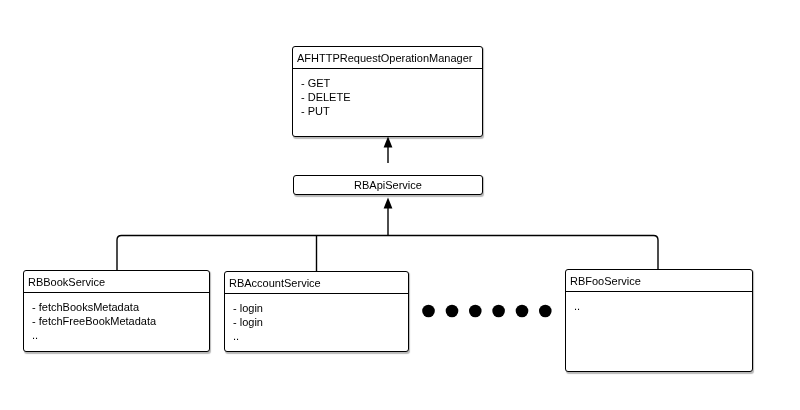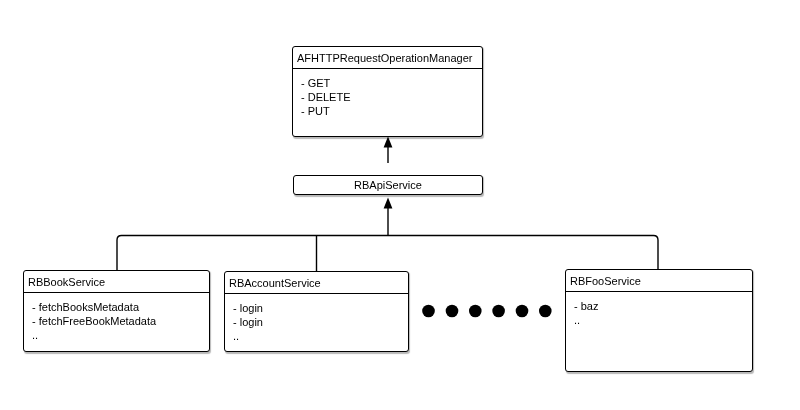--- a/index.html
+++ b/index.html
@@ -110,18 +110,17 @@
     <div class="class-members">
       <div class="class-member">- login</div>
       <div class="class-member">- login</div>
       <div class="class-member">..</div>
     </div>
   </div>
 
   <div class="class-box" style="left:565px; top:269px; width:188px; height:103px;">
     <div class="class-title">RBFooService</div>
     <div class="class-members">
-      <div class="class-member">- baz</div>
       <div class="class-member">..</div>
     </div>
   </div>
 
 </div>
 
 </body></html>

